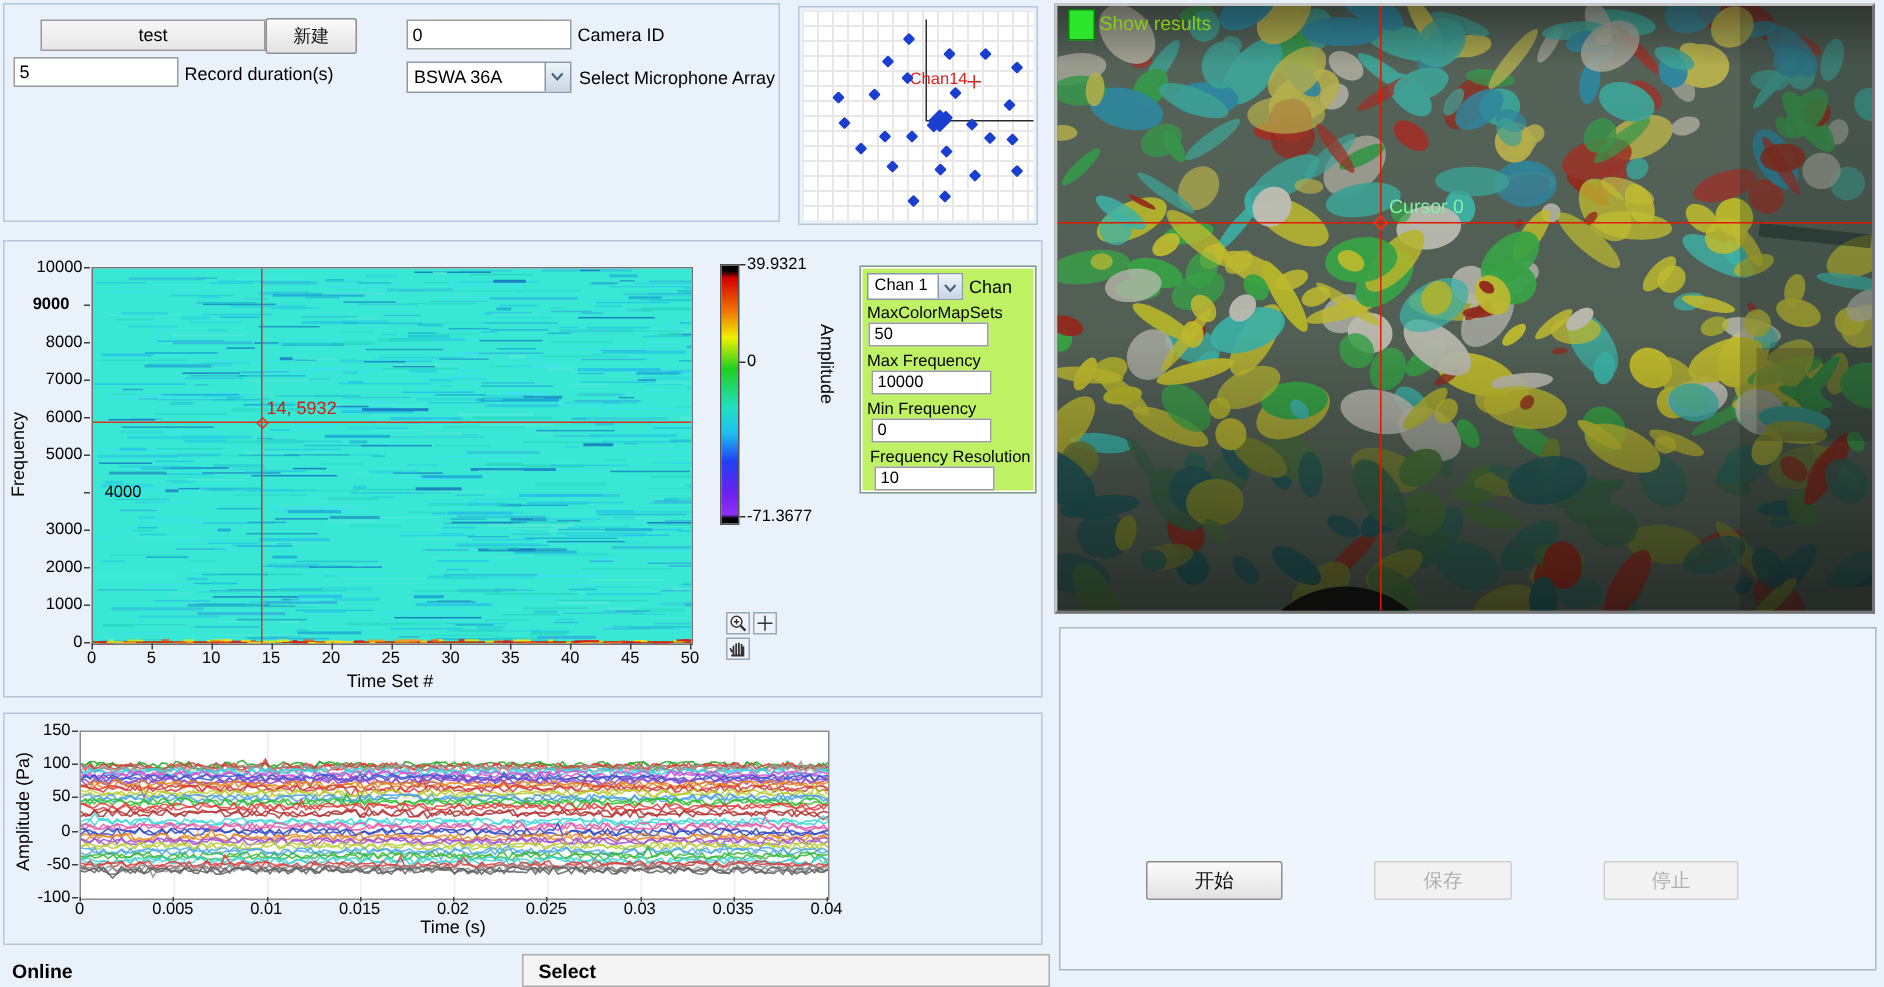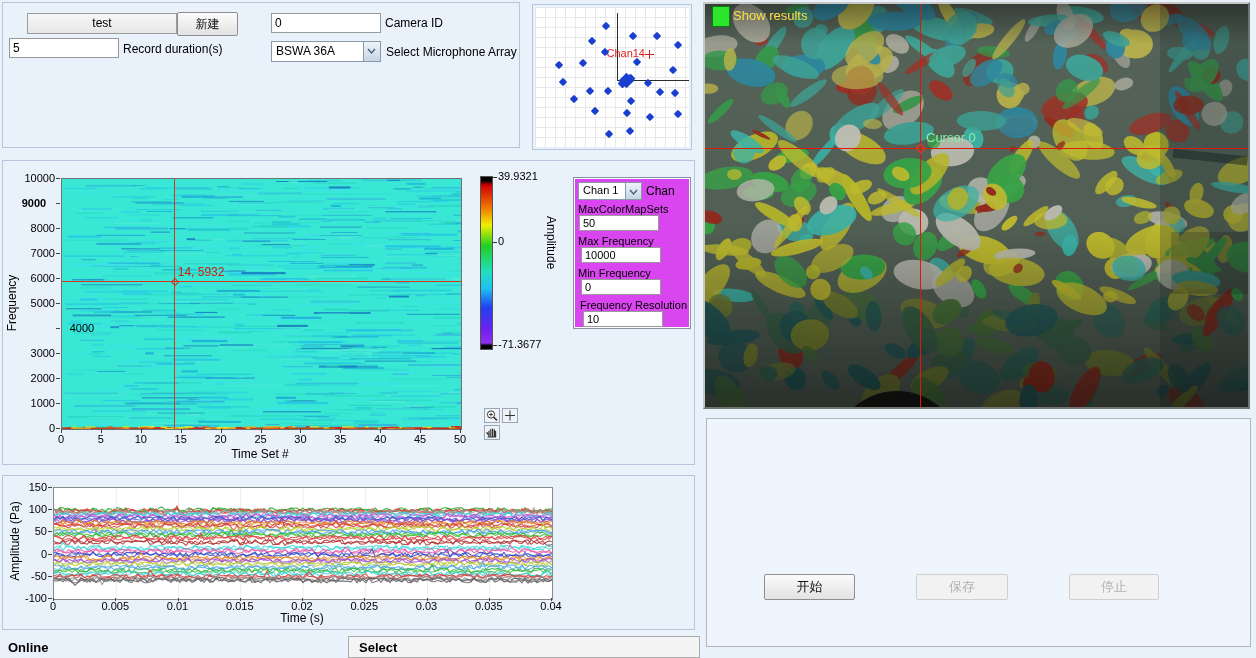--- a/index.html
+++ b/index.html
@@ -36,29 +36,29 @@
   .cursor-h{position:absolute;height:1px;background:#d93420;left:0;right:0;}
   .cursor-lab{position:absolute;color:#cc2010;font-size:12px;white-space:nowrap;}
   .vlabel{position:absolute;transform:rotate(-90deg);font-size:12px;text-align:center;}
   #colorbar{position:absolute;left:477px;top:15px;width:11px;height:172px;border:1px solid #555;
      background:linear-gradient(#000 0%,#000 2%,#d40000 5%,#f07800 18%,#f0f000 28%,#20d020 40%,
        #20e0c0 55%,#20c0f0 65%,#2040f0 76%,#7020f0 89%,#9030f0 96.5%,#000 98%,#000 100%);}
   .cb-lab{position:absolute;font-size:11px;white-space:nowrap;}
   .cb-dash{display:inline-block;width:4px;height:1px;background:#333;vertical-align:middle;margin-right:1px;}
   #amp-label{position:absolute;left:541px;top:55px;writing-mode:vertical-rl;font-size:12px;}
   #analysis-cluster{position:absolute;left:570px;top:16px;width:116px;height:150px;
-     border:1px solid #8494a4;box-shadow:inset 0 0 0 1px #fdfdfd;background:#d946ef;}
+     border:1px solid #8494a4;box-shadow:inset 0 0 0 1px #fdfdfd;background:#bef264;}
   .palette-btn{position:absolute;width:16px;height:15px;background:#eef3f9;border:1px solid #9aa8b6;box-sizing:border-box;}
   
   #wave-plot{position:absolute;left:50px;top:11px;width:498px;height:111px;border:1px solid #8a8a8a;background:#fff;}
   
   #camera-view{position:absolute;left:703px;top:2px;width:547px;height:407px;border:2px outset #c6c6c6;box-sizing:border-box;background:#44524a;}
   #cam-svg{position:absolute;left:0;top:0;}
   #show-results-box{position:absolute;left:7px;top:2px;width:18px;height:21px;background:#2de52d;border:1px solid #0f7a0f;box-sizing:border-box;}
-  #show-results-lab{position:absolute;left:28px;top:4px;font-size:13px;color:#fde047;}
+  #show-results-lab{position:absolute;left:28px;top:4px;font-size:13px;color:#84cc16;}
   #cam-vline{position:absolute;width:1px;background:#e01800;top:0;bottom:0;}
   #cam-hline{position:absolute;height:1px;background:#e01800;left:0;right:0;}
   #cam-cursor-lab{position:absolute;color:#86efac;font-size:13px;white-space:nowrap;}
   #cam-marker{position:absolute;width:5px;height:5px;border:1px solid #ff3010;transform:rotate(45deg);background:transparent;}
   
   #run-panel{background:#eef5fc;border:1px solid #aeb6be;}
   .run-btn{top:155px;width:91px;height:26px;font-size:13px;}
   
   #online-label{position:absolute;left:8px;top:640px;font-weight:bold;font-size:13px;}
   #offline-box{position:absolute;left:348px;top:636px;width:352px;height:22px;background:#f4f4f4;border:1px solid #ababab;box-sizing:border-box;}

